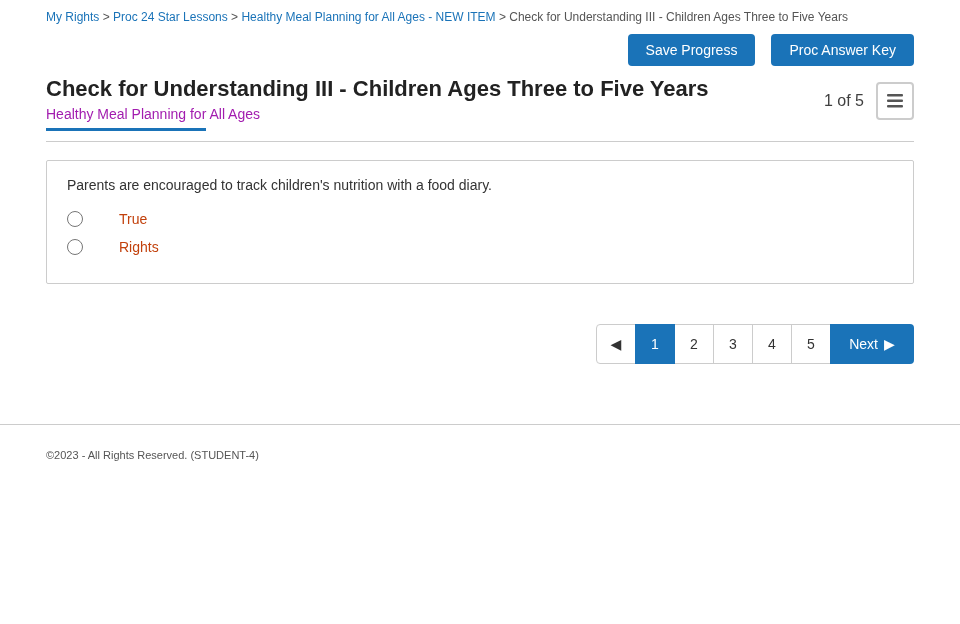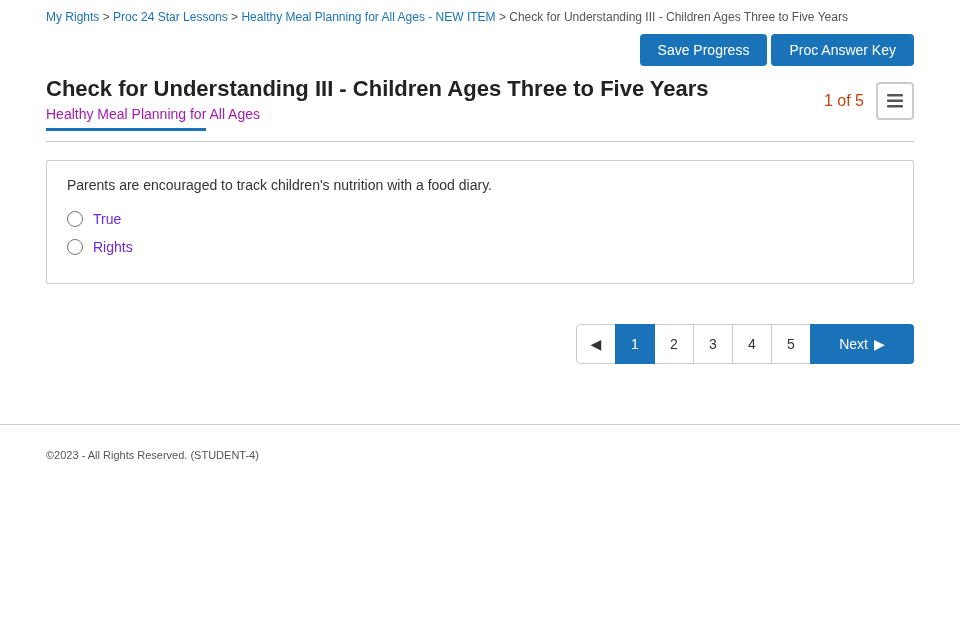--- a/index.html
+++ b/index.html
@@ -22,21 +22,21 @@
       color: #1a73b8;
       text-decoration: none;
     }
     .breadcrumb span { color: #555; }
 
     
     .toolbar {
       display: flex;
       justify-content: flex-end;
       padding: 4px 46px 10px 46px;
-      gap: 4px;
+      gap: 16px;
     }
     .btn-toolbar {
       padding: 8px 18px;
       border: none;
       border-radius: 4px;
       font-size: 14px;
       cursor: pointer;
       font-weight: 500;
     }
     .btn-save {
@@ -80,21 +80,21 @@
     }
 
     .quiz-counter-area {
       display: flex;
       align-items: center;
       gap: 12px;
       margin-top: 6px;
     }
     .quiz-counter {
       font-size: 16px;
-      color: #c2410c;
+      color: #404040;
       white-space: nowrap;
     }
     .list-icon-btn {
       width: 38px;
       height: 38px;
       border: 2px solid #ccc;
       background: #fff;
       border-radius: 4px;
       cursor: pointer;
       display: flex;
@@ -134,22 +134,23 @@
       cursor: pointer;
     }
     .radio-option input[type="radio"] {
       width: 16px;
       height: 16px;
       cursor: pointer;
       accent-color: #1a73b8;
     }
     .radio-label {
       font-size: 14px;
-      color: #6d28d9;
-      cursor: pointer;
+      color: #c2410c;
+      cursor: pointer;
+      margin-left: 26px;
     }
 
     
     .pagination {
       display: flex;
       justify-content: flex-end;
       align-items: center;
       margin-top: 40px;
       gap: 0;
     }
@@ -173,21 +174,21 @@
       background: #1a73b8;
       color: #fff;
       border-color: #1a73b8;
       z-index: 1;
     }
     .next-btn {
       background: #1a73b8;
       color: #fff;
       border: none;
       border-radius: 0 4px 4px 0;
-      width: 104px;
+      width: 84px;
       height: 40px;
       font-size: 14px;
       font-weight: 500;
       cursor: pointer;
       display: flex;
       align-items: center;
       justify-content: center;
       gap: 6px;
       margin-left: -1px;
     }

